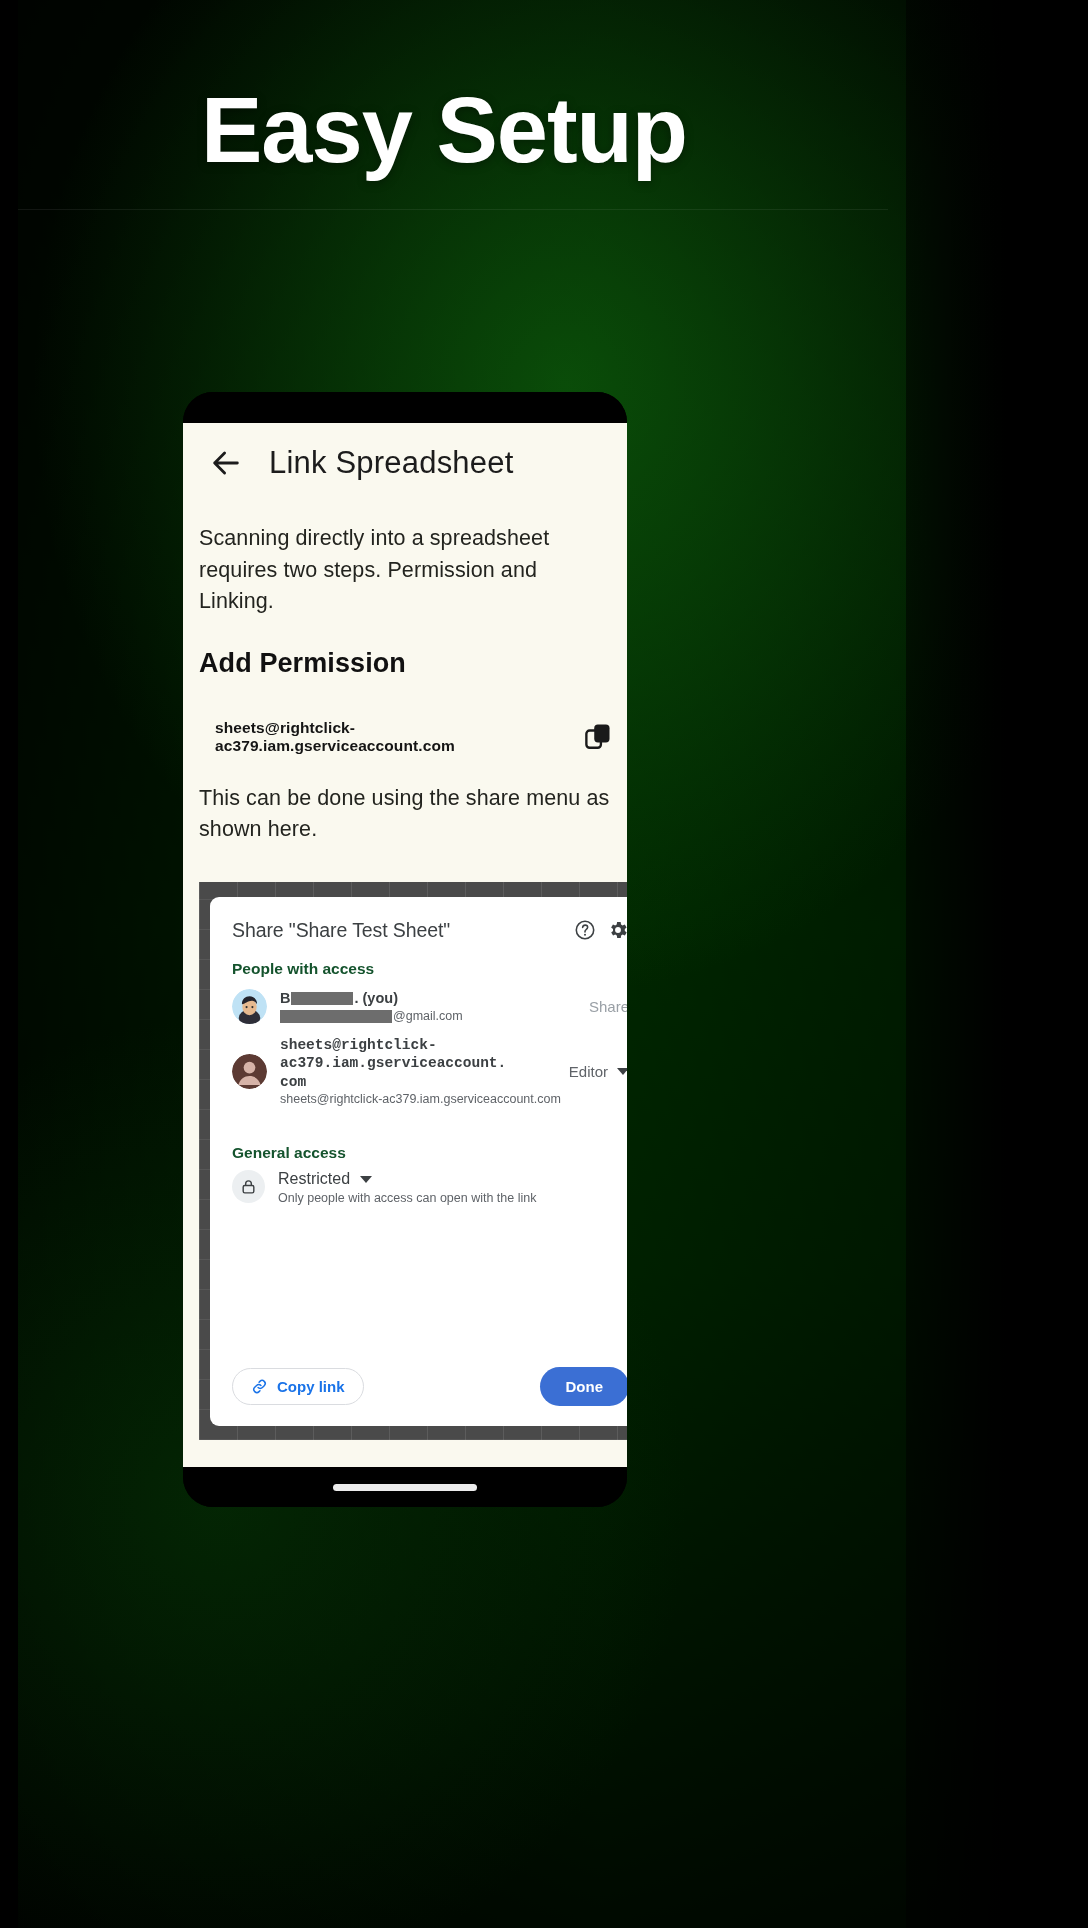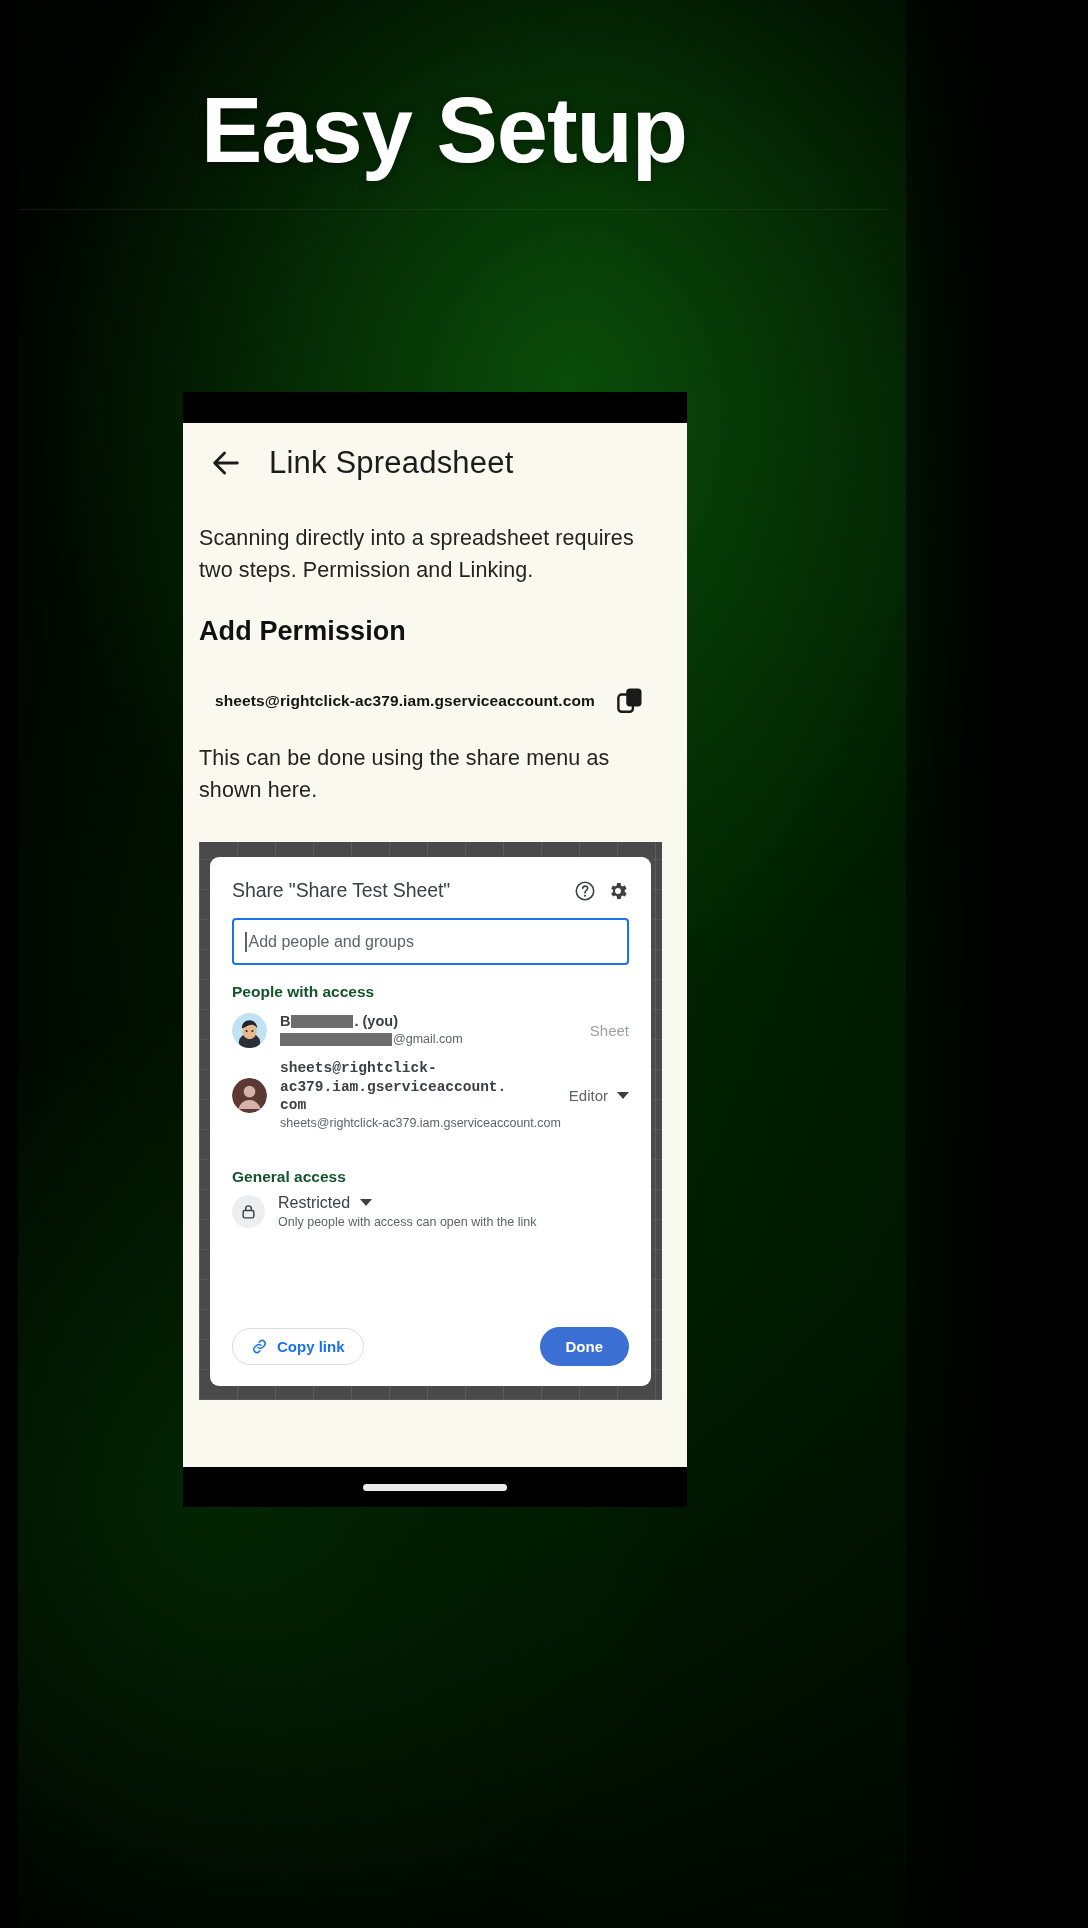--- a/index.html
+++ b/index.html
@@ -51,24 +51,25 @@
   #subtitle{ top:236px; font-size:56px; line-height:70px; }
 
   .hairline{
     position:absolute; left:18px; width:870px; height:1px;
     background:rgba(255,255,255,.07); z-index:3;
   }
 
   
   #phone{
     position:absolute; left:183px; top:392px;
-    width:504px; height:1115px;
+    width:444px; height:1115px;
     background:#000;
     z-index:5;
     overflow:hidden;
+    border-radius:30px;
   }
   #status-bar{ height:31px; background:#000; }
   #phone-screen{
     position:absolute; left:0; right:0; top:31px; bottom:40px;
     background:#faf9ef;
     overflow:hidden;
   }
   #home-bar{
     position:absolute; left:0; right:0; bottom:0; height:40px; background:#000;
   }
@@ -148,21 +149,21 @@
   .p-name{ font-size:14.5px; font-weight:bold; color:#3c4043; line-height:19px; display:flex; align-items:center; }
   .p-sub{ font-size:12.5px; color:#5f6368; line-height:17px; display:flex; align-items:center;text-align:center; }
   .redact{ display:inline-block; background:#6d6d6d; height:13px; vertical-align:middle; }
   .role{ font-size:15px; color:#5f6368; flex:none; display:flex; align-items:center; gap:9px; }
   .role.muted{ color:#9aa0a6; }
   .caret-down{ width:0;height:0;border-left:6px solid transparent;border-right:6px solid transparent;border-top:7px solid #3c4043; }
 
   #svc-row-dialog .p-name{ display:block; line-height:18.5px; font-size:14.5px;font-family:Liberation Mono, monospace; }
 
   #general-access{ margin-top:18px; }
-  #ga-row{ display:flex; align-items:center; margin-top:8px; }
+  #ga-row{ display:flex; margin-top:8px; }
   #lock-circle{
     width:33px;height:33px;border-radius:50%;background:#eceff1;
     display:flex;align-items:center;justify-content:center;flex:none;margin-right:13px;
   }
   #ga-texts{ flex:1; }
   #ga-value{ font-size:16px; color:#3c4043; display:flex; align-items:center; gap:10px; }
   #ga-desc{ font-size:12.5px; color:#5f6368; margin-top:3px; }
 
   #dialog-footer{
     margin-top:auto; display:flex; align-items:center; justify-content:space-between;
@@ -230,24 +231,20 @@
               <svg class="dlg-icon" viewBox="0 0 24 24">
                 <circle cx="12" cy="12" r="9.5" fill="none" stroke="#3c4043" stroke-width="1.7"></circle>
                 <path d="M9.4 9.2c.2-1.6 1.3-2.5 2.8-2.5 1.6 0 2.7 1 2.7 2.4 0 1.2-.7 1.8-1.7 2.5-.9.6-1.2 1.1-1.2 2.1v.4" fill="none" stroke="#3c4043" stroke-width="1.7" stroke-linecap="round"></path>
                 <circle cx="12" cy="17.3" r="1.1" fill="#3c4043"></circle>
               </svg>
               <svg class="dlg-icon" viewBox="0 0 24 24">
                 <path fill="#3c4043" d="M19.4 13a7.6 7.6 0 0 0 0-2l2-1.6-2-3.4-2.4 1a7.6 7.6 0 0 0-1.7-1l-.4-2.6h-3.9l-.4 2.6c-.6.2-1.2.6-1.7 1l-2.4-1-2 3.4L6.6 11a7.6 7.6 0 0 0 0 2l-2 1.6 2 3.4 2.4-1c.5.4 1.1.7 1.7 1l.4 2.6h3.9l.4-2.6c.6-.3 1.2-.6 1.7-1l2.4 1 2-3.4-2-1.6zM12 15.2A3.2 3.2 0 1 1 12 8.8a3.2 3.2 0 0 1 0 6.4z"></path>
               </svg>
             </div>
 
-            <div id="add-people-input">
-              <div id="caret"></div>
-              <div id="add-people-placeholder">Add people and groups</div>
-            </div>
 
             <div class="group-head">People with access</div>
 
             <div class="person-row">
               <svg class="avatar" viewBox="0 0 36 36">
                 <circle cx="18" cy="18" r="18" fill="#bfe2f5"></circle>
                 <ellipse cx="18" cy="30" rx="11" ry="9" fill="#2e2e38"></ellipse>
                 <ellipse cx="18" cy="18.5" rx="7.4" ry="8.4" fill="#e6b98f"></ellipse>
                 <path d="M10.2 15.5c0-5 3.6-8 7.8-8s7.8 3 7.8 8c0 .6-1.4-2.4-4-3.1-2.4-.7-4.6.4-7 1.6-2 1-4.6 2.3-4.6 1.5z" fill="#23232b"></path>
                 <circle cx="15" cy="18.6" r="1.1" fill="#2b2b2b"></circle>
@@ -258,21 +255,21 @@
                   <span>B</span>
                     <span class="redact" style="width:62px;margin:0 1px"></span>
                     <span>. (you)</span>
                 </div>
                 <div class="p-sub">
                   <span class="redact" style="width:112px;margin-right:1px"></span>
                     <span>@gmail.com</span>
                 </div>
               </div>
               <div class="role muted">
-                <span>Sheet</span>
+                <span>Share</span>
               </div>
             </div>
 
             <div class="person-row" id="svc-row-dialog">
               <svg class="avatar" viewBox="0 0 36 36">
                 <circle cx="18" cy="18" r="18" fill="#5c3a33"></circle>
                 <circle cx="18" cy="14" r="6" fill="#d6b3a8"></circle>
                 <path d="M6.5 32c1.8-6.2 6.2-9.3 11.5-9.3S27.7 25.8 29.5 32z" fill="#d6b3a8"></path>
               </svg>
               <div class="person-text">

